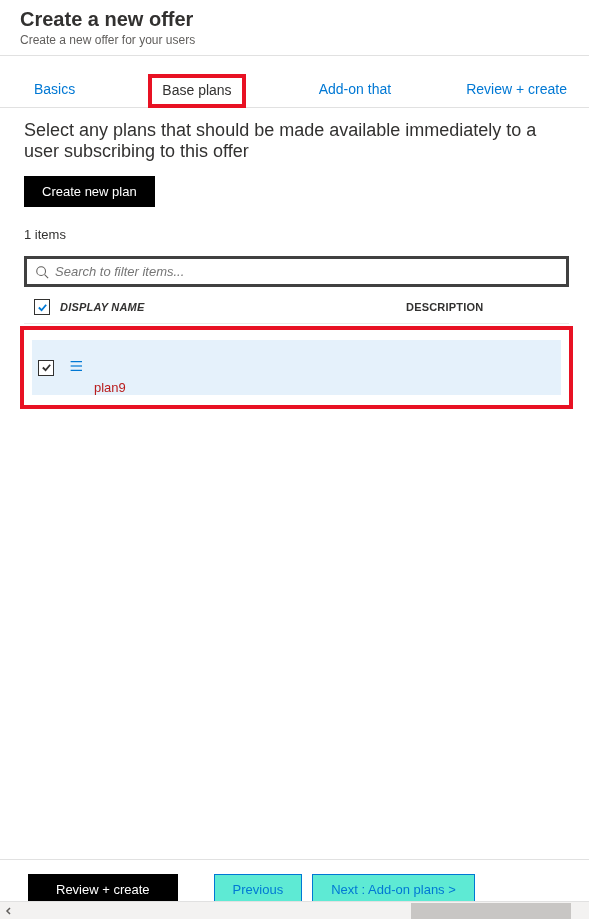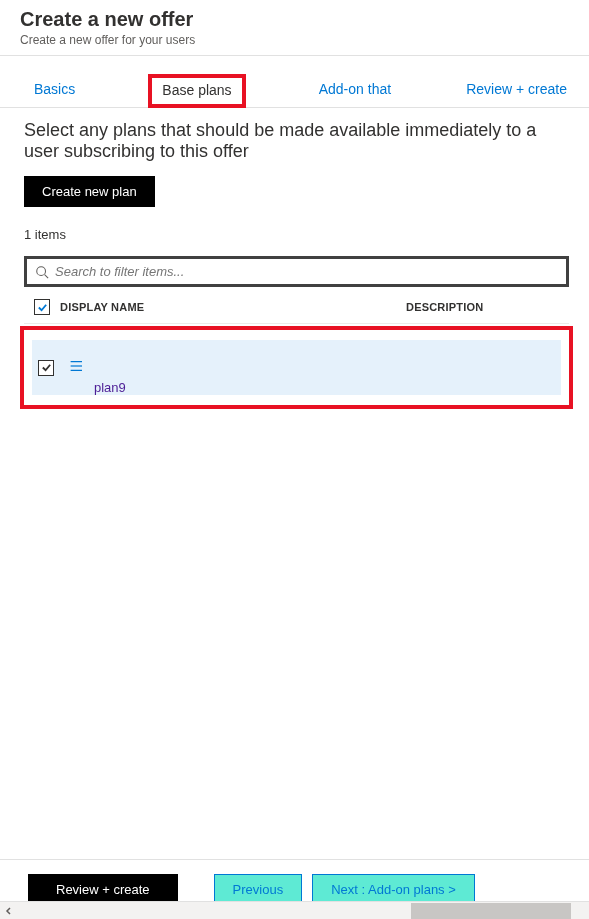--- a/index.html
+++ b/index.html
@@ -134,41 +134,41 @@
       cursor: pointer;
     }
     .checkbox.header-check svg { stroke: #0078d4; }
     .checkbox svg { stroke: #323130; }
     .th {
       font-size: 11px;
       font-weight: 600;
       letter-spacing: 0.2px;
       color: #323130;
     }
-    .col-name { flex: 0 0 350px; padding-left: 4px;}
+    .col-name { flex: 0 0 350px; padding-left: 4px; font-style: italic;}
     .col-desc { flex: 1; }
     .table-row {
       display: flex;
       align-items: center;
       padding: 10px 4px;
       background: #e5f1fb;
     }
     .highlight-row {
       border: 4px solid #e81123;
       margin: 2px -4px 0 -4px;
       padding: 10px 8px;
     }
     .plan-icon {
       margin-left: 6px;
       margin-right: 10px;
       flex-shrink: 0;
     }
     .plan-name {
       font-size: 13px;
-      color: #4c1d95;
+      color: #b91c1c;
       margin-top: 40px;
     }
     .footer {
       border-top: 1px solid #e1e1e1;
       padding: 14px 20px 14px 28px;
       display: flex;
       gap: 36px;
     }
     .footer-group2 { display: flex; gap: 10px; }
     .scrollbar {

